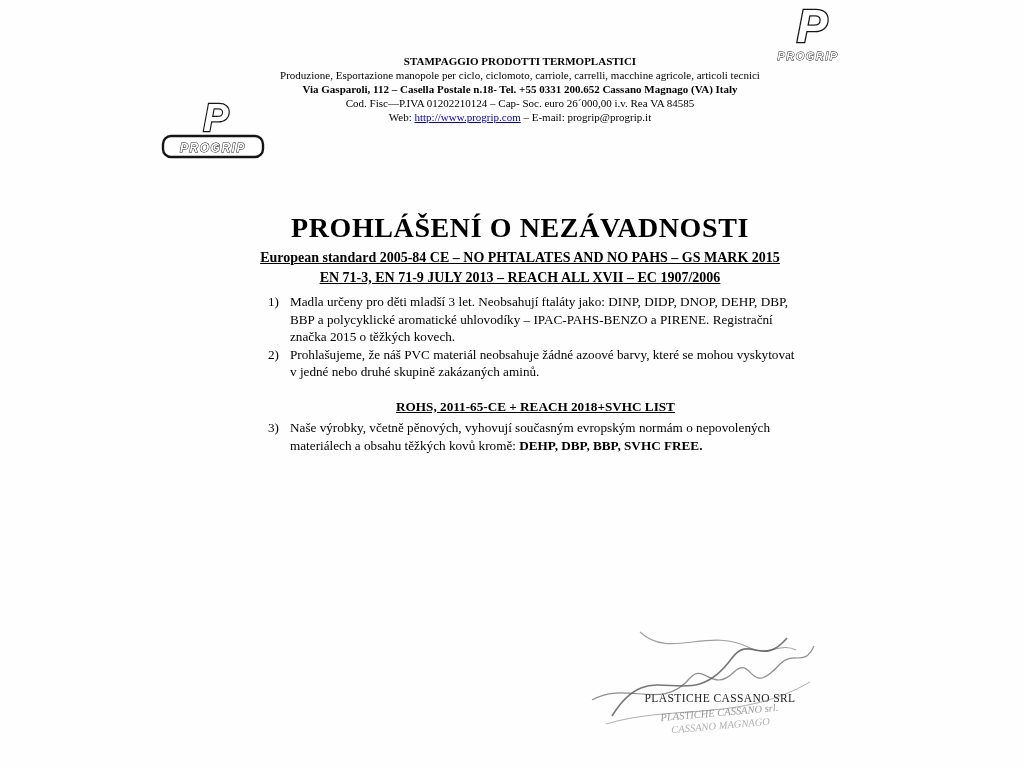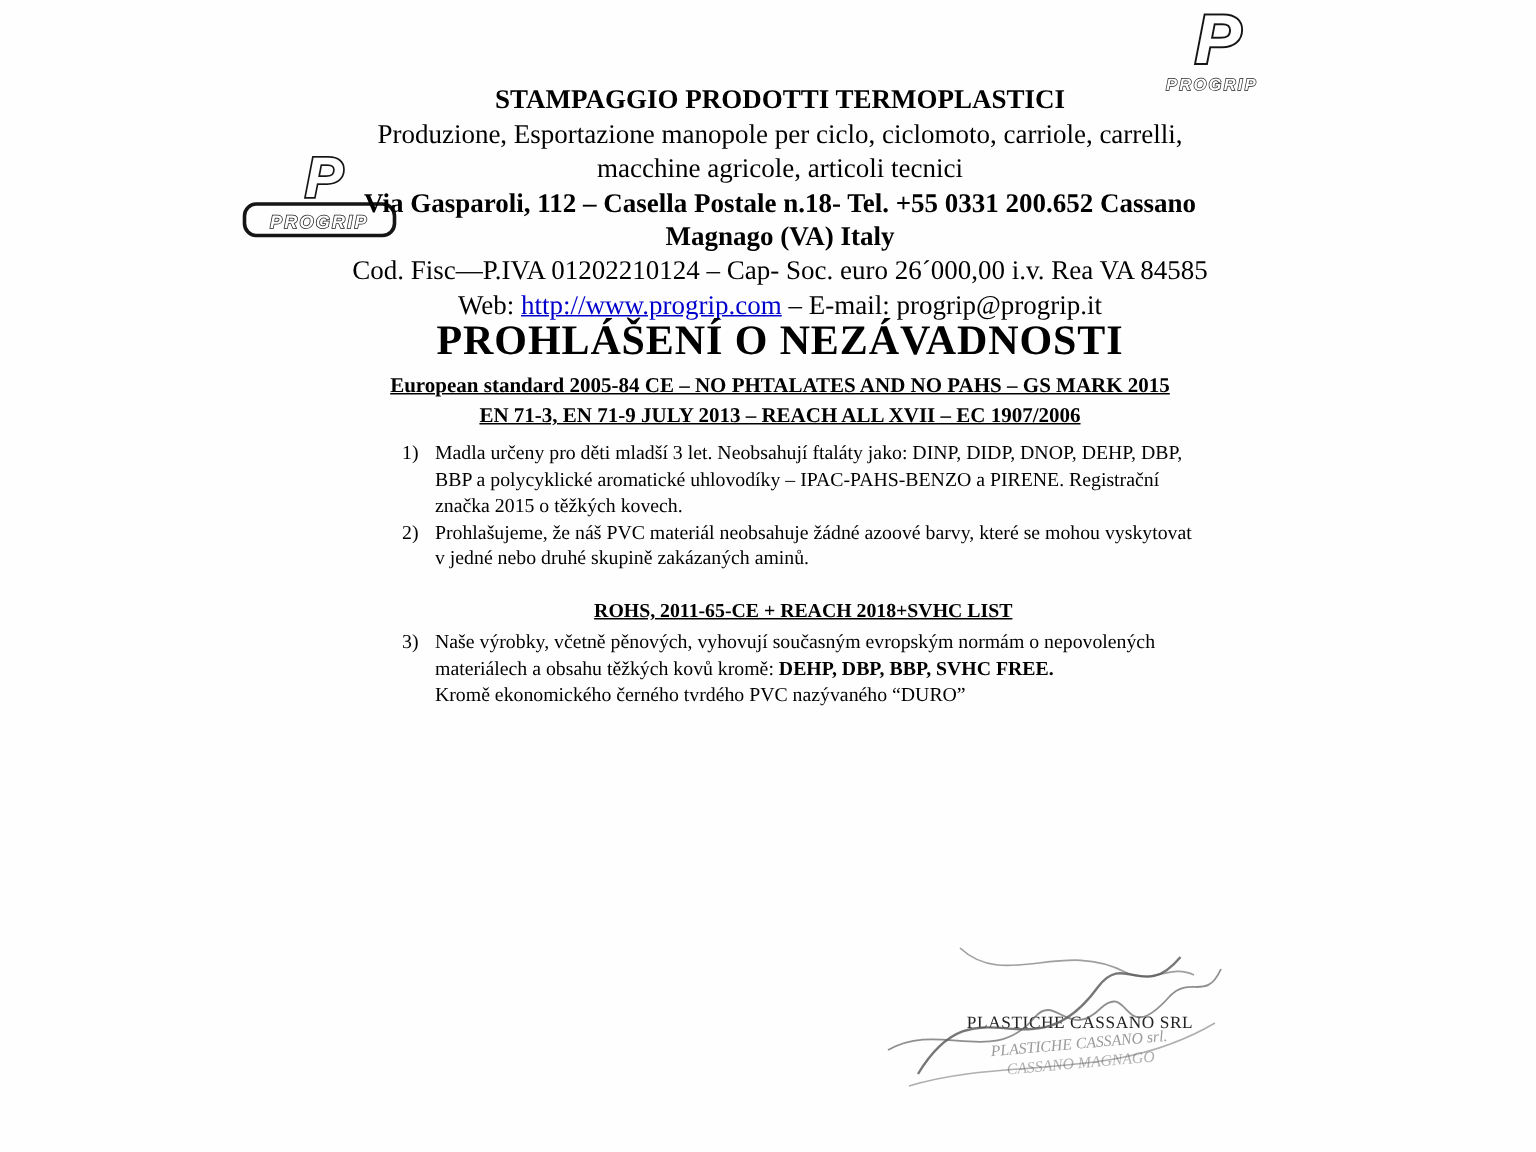--- a/index.html
+++ b/index.html
@@ -32,21 +32,21 @@
     font-weight:bold; font-style:italic;
     letter-spacing:1.5px;
     fill:#ffffff; stroke:#151515; paint-order:stroke;
   }
   .logoBrand-right { font-size:11px; stroke-width:0.9; }
   .logoBrand-left  { font-size:12px; stroke-width:1.0; }
 
   
   .header-block {
     position:absolute; left:215px; top:55px; width:610px;
-    text-align:center; font-size:18px; line-height:1.27;
+    text-align:center; font-size:11px; line-height:1.27;
   }
   .h-bold { font-weight:bold; }
   .weblink { color:#0000cc; text-decoration:underline; cursor:pointer; }
 
   
   .doc-title {
     position:absolute; left:205px; top:196px; width:630px;
     text-align:center; font-size:28px; font-weight:bold;
     letter-spacing:0.6px;
     margin-top:16px;
@@ -71,21 +71,21 @@
     text-align:center; font-weight:bold; text-decoration:underline;
     font-size:13.2px; margin:12px 0;
   }
   .center-head.rohs { margin-top:17px; margin-bottom:4px; }
   b { font-weight:bold; }
 
   
   .sig-block { position:absolute; left:588px; top:636px; width:264px; }
   .sig-company {
     text-align:center; font-size:11.5px; color:#222;
-    letter-spacing:0.4px; margin-top:40px;
+    letter-spacing:0.4px; margin-top:56px;
   }
   .stamp {
     text-align:center; color:#9a9a9a; font-style:italic;
     font-size:10.5px; line-height:1.25; transform:rotate(-5deg);
     margin-top:2px;
   }
   .stamp .faint { color:#b0b0b0; }
   .sig-svg { position:absolute; left:-6px; top:-16px; pointer-events:none; }
   .sig-svg path { fill:none; stroke:#5f5f5f; }
 </style>
@@ -131,21 +131,20 @@
     <div class="item">
       <span class="num">2)</span>
       <div class="itext">Prohlašujeme, že náš PVC materiál neobsahuje žádné azoové barvy, které se mohou vyskytovat v jedné nebo druhé skupině zakázaných aminů.</div>
     </div>
 
     <div class="center-head rohs">ROHS, 2011-65-CE + REACH 2018+SVHC LIST</div>
 
     <div class="item">
       <span class="num">3)</span>
       <div class="itext"><span>Naše výrobky, včetně pěnových, vyhovují současným evropským normám o nepovolených materiálech a obsahu těžkých kovů kromě: </span><b>DEHP, DBP, BBP, SVHC FREE.</b><br>
-        <span>Kromě ekonomického černého tvrdého PVC nazývaného “DURO”</span>
       </div>
     </div>
 
   </div>
 
   <div class="sig-block">
     <div class="sig-company">PLASTICHE CASSANO SRL</div>
     <div class="stamp">
       <div>PLASTICHE CASSANO srl.</div>
       <div class="faint">CASSANO MAGNAGO</div>

